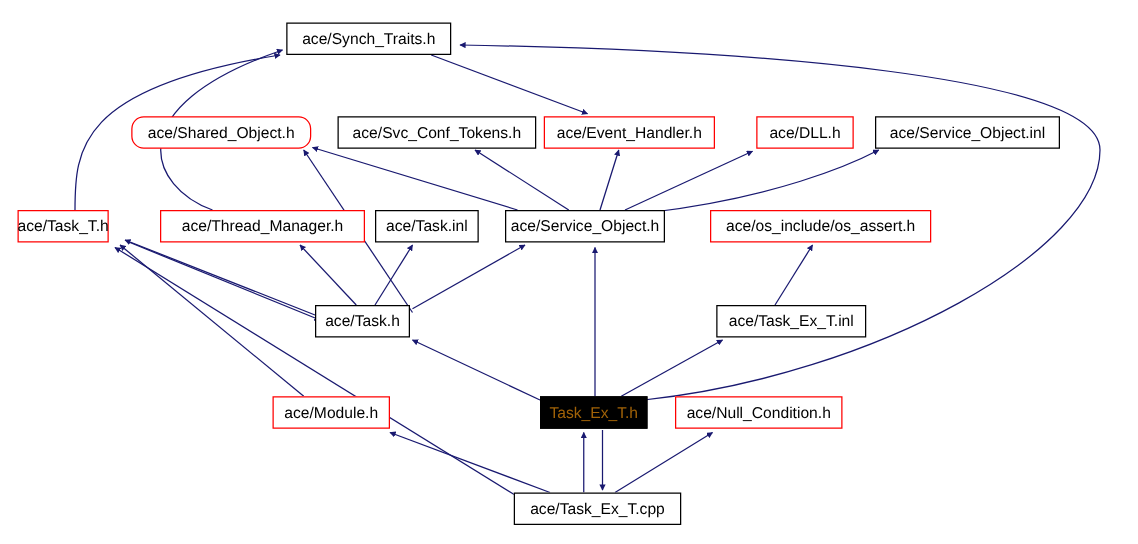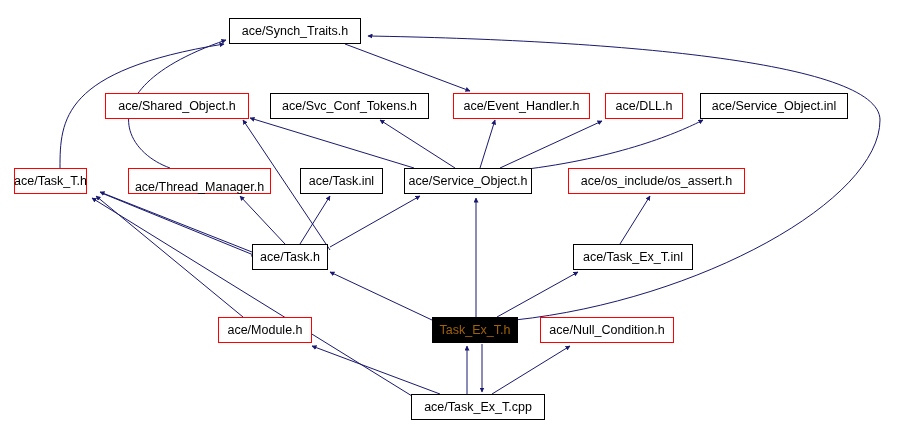--- a/index.html
+++ b/index.html
@@ -86,39 +86,39 @@
         <path d="M 482,344 L 482,392" fill="none" stroke="#191970" stroke-width="1" marker-end="url(#arrowhead)"></path>
         <path d="M 440,394 L 312,346" fill="none" stroke="#191970" stroke-width="1" marker-end="url(#arrowhead)"></path>
         <path d="M 492,394 L 570,346" fill="none" stroke="#191970" stroke-width="1" marker-end="url(#arrowhead)"></path>
       </g>
   </svg>
 
   <div id="nodes-group">
       <div class="node" style="left: 229px; top: 18px; width: 132px;">
         <span class="node-label">ace/Synch_Traits.h</span>
       </div>
-      <div class="node red" style="left: 105px; top: 93px; width: 144px;">
+      <div class="node red" style="left: 105px; top: 93px; width: 144px; border-radius: 10px;">
         <span class="node-label">ace/Shared_Object.h</span>
       </div>
       <div class="node" style="left: 270px; top: 93px; width: 159px;">
         <span class="node-label">ace/Svc_Conf_Tokens.h</span>
       </div>
-      <div class="node red" style="left: 453px; top: 93px; width: 137px;">
+      <div class="node red" style="left: 435px; top: 93px; width: 137px;">
         <span class="node-label">ace/Event_Handler.h</span>
       </div>
       <div class="node red" style="left: 605px; top: 93px; width: 78px;">
         <span class="node-label">ace/DLL.h</span>
       </div>
       <div class="node" style="left: 700px; top: 93px; width: 148px;">
         <span class="node-label">ace/Service_Object.inl</span>
       </div>
       <div class="node red" style="left: 14px; top: 168px; width: 73px;">
         <span class="node-label">ace/Task_T.h</span>
       </div>
-      <div class="node red" style="left: 128px; top: 168px; width: 143px; align-items: flex-end;">
+      <div class="node red" style="left: 128px; top: 168px; width: 164px;">
         <span class="node-label">ace/Thread_Manager.h</span>
       </div>
       <div class="node" style="left: 300px; top: 168px; width: 83px;">
         <span class="node-label">ace/Task.inl</span>
       </div>
       <div class="node" style="left: 404px; top: 168px; width: 128px;">
         <span class="node-label">ace/Service_Object.h</span>
       </div>
       <div class="node red" style="left: 568px; top: 168px; width: 177px;">
         <span class="node-label">ace/os_include/os_assert.h</span>

